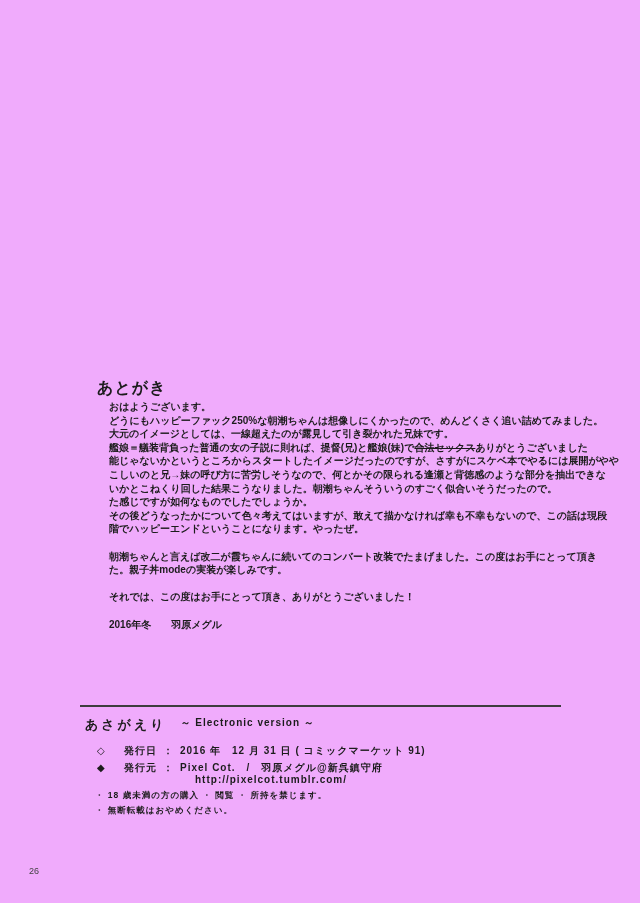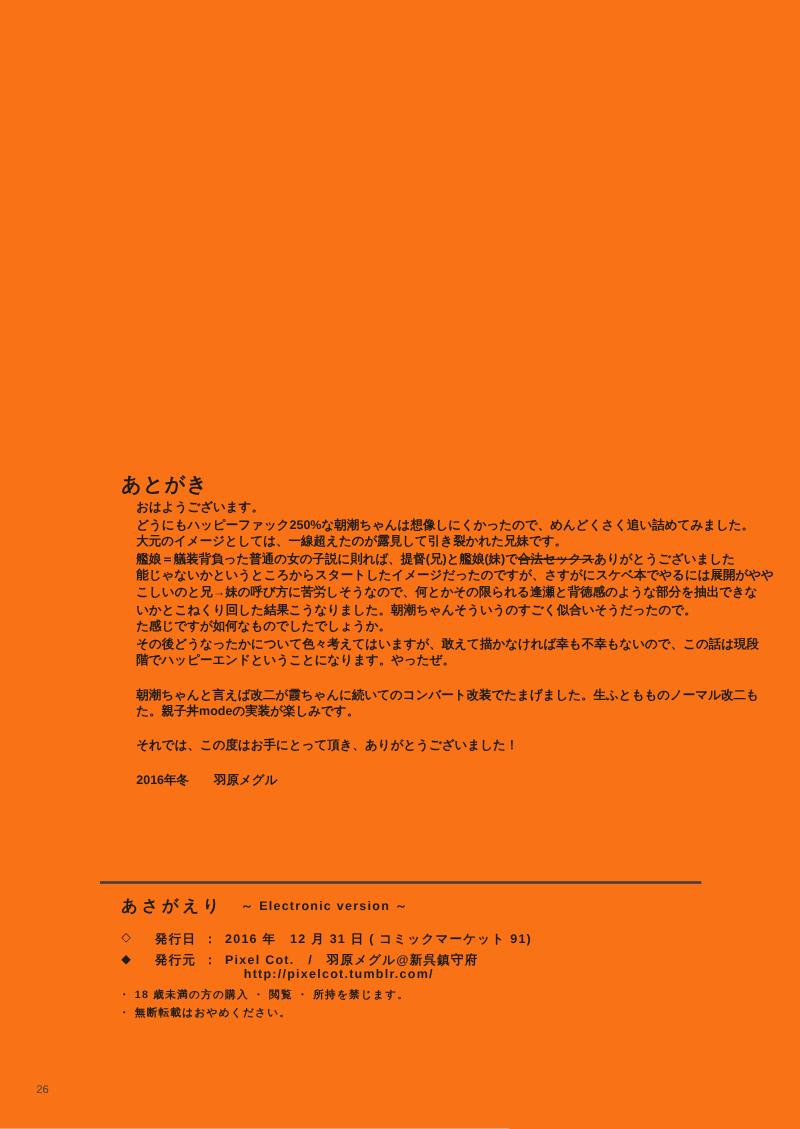--- a/index.html
+++ b/index.html
@@ -1,21 +1,21 @@
 <!DOCTYPE html>
 <html><head>
 <meta charset="utf-8">
 <style>
   html, body { margin: 0; padding: 0; background: #e8e8e8; }
   .page {
     position: relative;
     width: 640px;
     height: 903px;
     margin: 0 auto;
-    background: #f97316;
+    background: #f0abfc;
     font-family: "Liberation Sans", "DejaVu Sans", sans-serif;
     color: #1c1c1c;
     overflow: hidden;
   }
   
   .afterword-title {
     position: absolute;
     left: 97px; top: 378px;
     font-size: 16px;
     font-weight: bold;
@@ -37,22 +37,21 @@
     position: absolute;
     left: 80px; top: 705px;
     width: 481px; height: 2px;
     background: #3d3d3d;
   }
   
   .colophon-title-row {
     position: absolute;
     left: 85px; top: 716px;
     display: flex;
-    align-items: center;
-    margin-left: 12px;
+    align-items: flex-start;
   }
   .colophon-title {
     font-size: 13px;
     font-weight: bold;
     letter-spacing: 3px;
   }
   .colophon-subtitle {
     font-size: 10px;
     font-weight: bold;
     letter-spacing: 1px;
@@ -106,21 +105,21 @@
     <div class="line">どうにもハッピーファック250%な朝潮ちゃんは想像しにくかったので、めんどくさく追い詰めてみました。</div>
     <div class="line">大元のイメージとしては、一線超えたのが露見して引き裂かれた兄妹です。</div>
     <div class="line"><span>艦娘＝艤装背負った普通の女の子説に則れば、提督(兄)と艦娘(妹)で</span><span class="strike">合法セックス</span><span>ありがとうございました</span></div>
     <div class="line">能じゃないかというところからスタートしたイメージだったのですが、さすがにスケベ本でやるには展開がやや</div>
     <div class="line">こしいのと兄→妹の呼び方に苦労しそうなので、何とかその限られる逢瀬と背徳感のような部分を抽出できな</div>
     <div class="line">いかとこねくり回した結果こうなりました。朝潮ちゃんそういうのすごく似合いそうだったので。</div>
     <div class="line">た感じですが如何なものでしたでしょうか。</div>
     <div class="line">その後どうなったかについて色々考えてはいますが、敢えて描かなければ幸も不幸もないので、この話は現段</div>
     <div class="line">階でハッピーエンドということになります。やったぜ。</div>
     <div class="spacer"></div>
-    <div class="line">朝潮ちゃんと言えば改二が霞ちゃんに続いてのコンバート改装でたまげました。生ふともものノーマル改二も</div>
+    <div class="line">朝潮ちゃんと言えば改二が霞ちゃんに続いてのコンバート改装でたまげました。この度はお手にとって頂き</div>
     <div class="line">た。親子丼modeの実装が楽しみです。</div>
     <div class="spacer"></div>
     <div class="line">それでは、この度はお手にとって頂き、ありがとうございました！</div>
     <div class="spacer"></div>
     <div class="line">2016年冬　　羽原メグル</div>
   </div>
 
   <div class="divider"></div>
 
   <div class="colophon-title-row">

